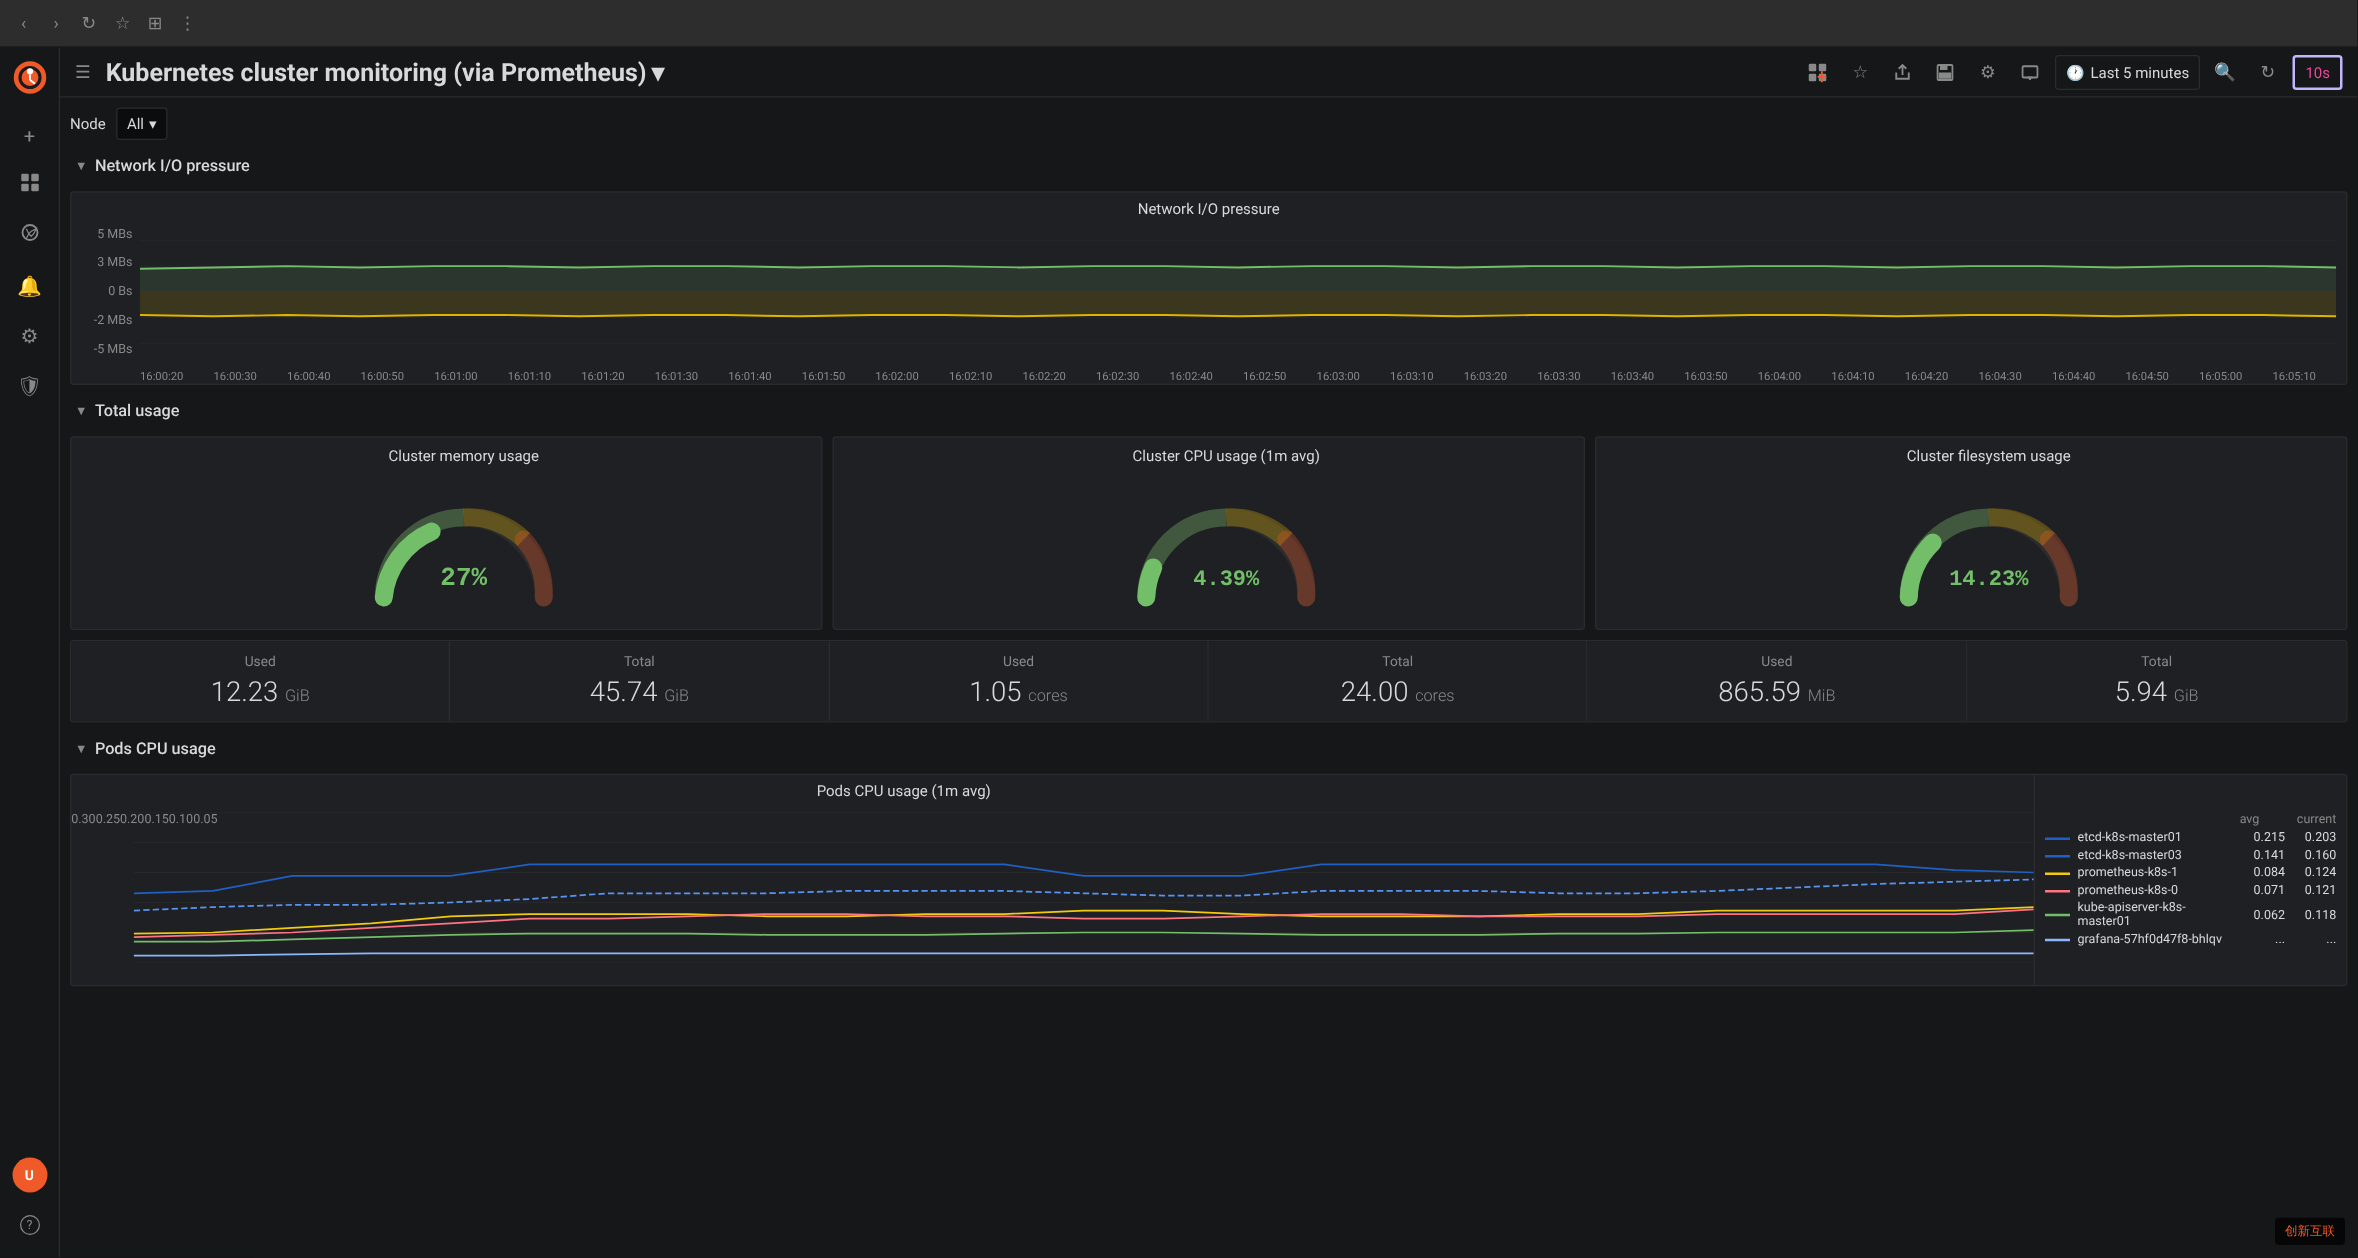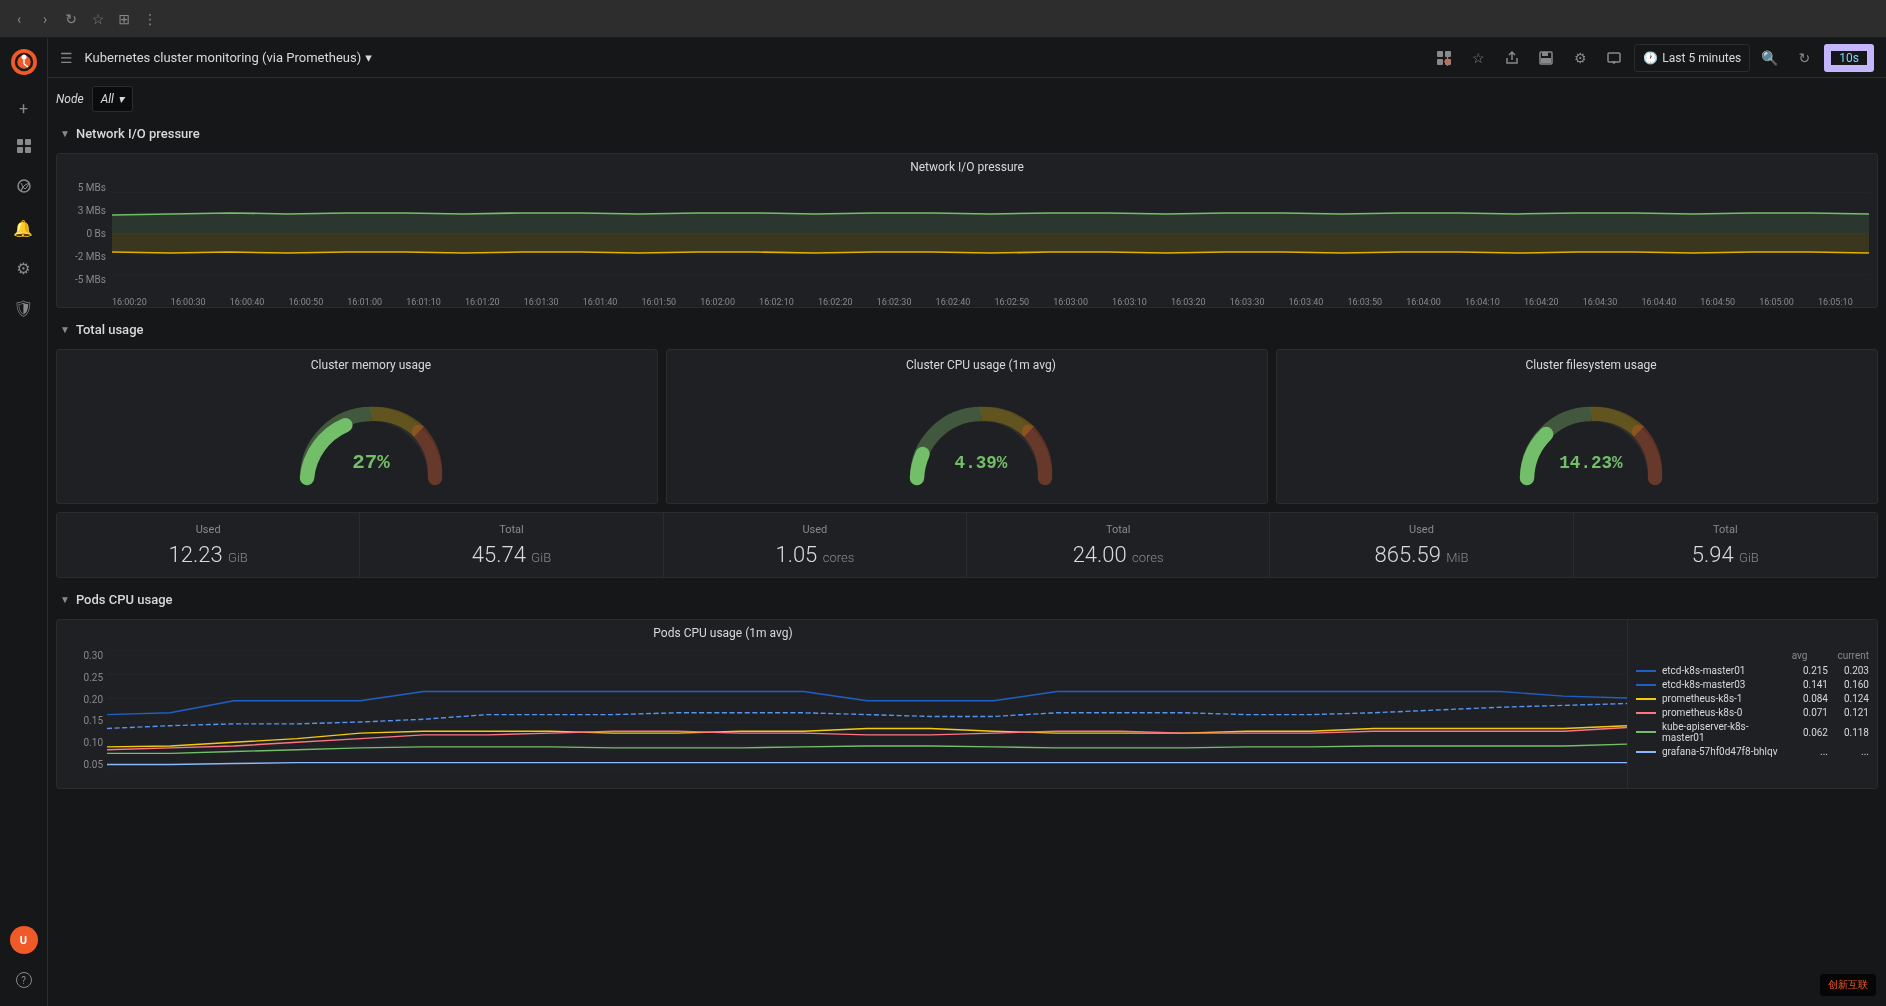--- a/index.html
+++ b/index.html
@@ -114,22 +114,22 @@
       display: flex;
       align-items: center;
       padding: 0 12px;
       gap: 8px;
     }
     .hamburger-icon {
       color: #898989; font-size: 14px; margin-right: 4px;
     }
     .dashboard-title {
       color: #d8d9da;
-      font-size: 13px;
-      font-weight: 400;
+      font-size: 20px;
+      font-weight: 700;
       display: flex; align-items: center; gap: 4px;
     }
     .top-bar-actions {
       margin-left: auto;
       display: flex;
       align-items: center;
       gap: 6px;
     }
     .top-bar-btn {
       width: 28px; height: 28px;
@@ -145,42 +145,41 @@
       border: 1px solid #2c2c2c;
       border-radius: 3px;
       padding: 0 8px;
       height: 28px;
       color: #d8d9da;
       font-size: 12px;
       cursor: pointer;
     }
     .refresh-badge {
       background: #161719;
-      border: 7px solid #c4b5fd;
+      border: 2px solid #c4b5fd;
       border-radius: 3px;
       padding: 0 8px;
       height: 28px;
       display: flex; align-items: center;
-      color: #7dd3fc;
+      color: #ec4899;
       font-size: 12px;
       cursor: pointer;
     }
 
     
     .dashboard-content {
       padding: 8px;
     }
 
     
     .filter-row {
       display: flex;
       align-items: center;
       gap: 8px;
       margin-bottom: 8px;
-      font-style: italic;
     }
     .filter-label {
       color: #d8d9da; font-size: 12px;
     }
     .filter-select {
       background: #0b0c0e;
       border: 1px solid #2c2c2c;
       border-radius: 3px;
       color: #d8d9da;
       font-size: 12px;
@@ -377,23 +376,23 @@
       font-size: 10px;
       color: #d8d9da;
       min-width: 35px;
       text-align: right;
     }
 
     .pods-y-axis {
       position: absolute;
       top: 30px; left: 0; bottom: 18px;
       width: 50px;
-      display: flex; flex-direction: column;
+      display: flex; flex-direction: row;
       justify-content: space-between;
-      align-items: flex-end;
+      align-items: flex-start;
       padding-right: 4px;
     }
     .pods-chart-svg-container {
       position: absolute;
       top: 30px; left: 50px; right: 0; bottom: 18px;
     }
     .pods-x-axis {
       position: absolute;
       bottom: 0; left: 50px; right: 0;
       height: 18px;

